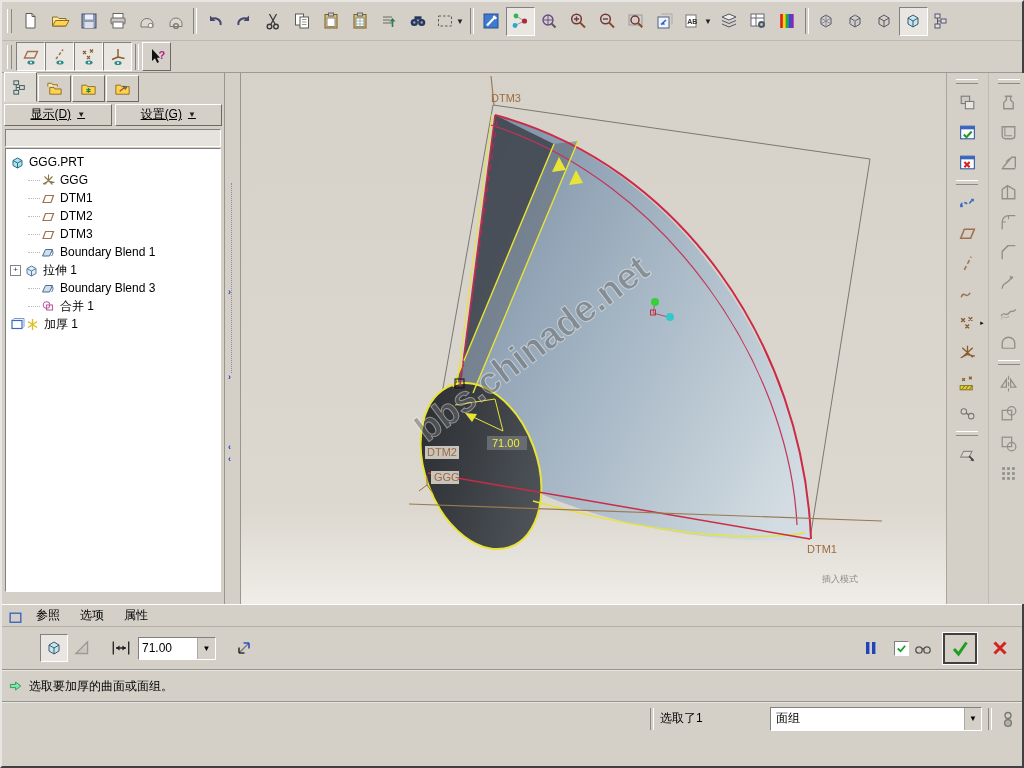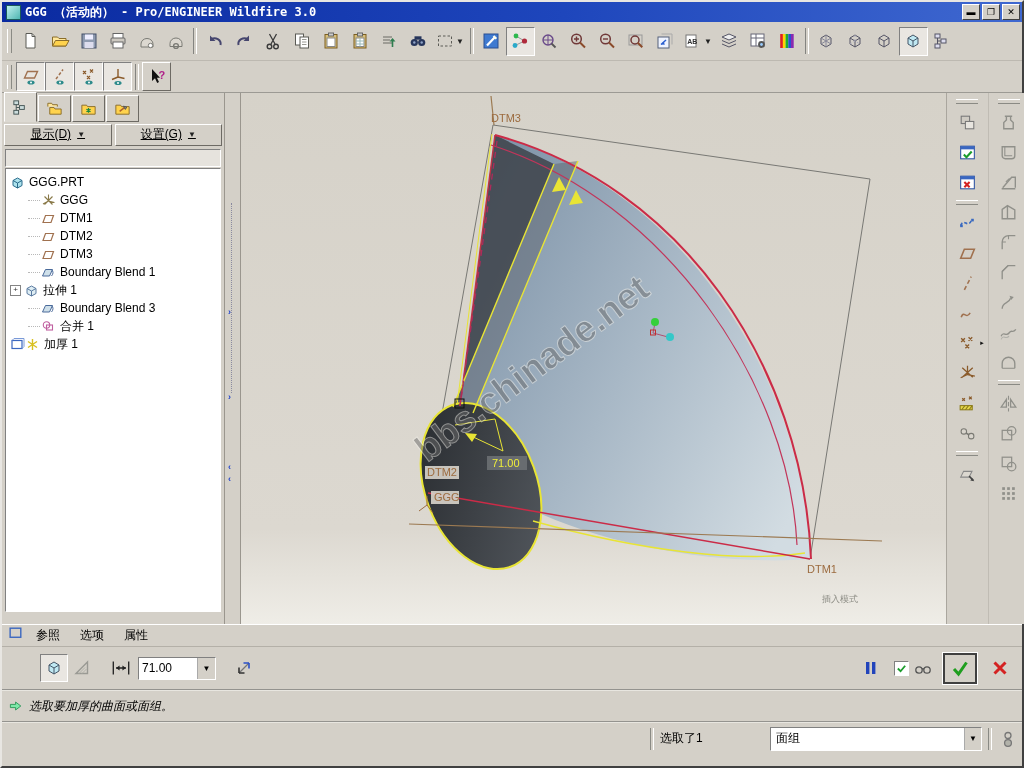--- a/index.html
+++ b/index.html
@@ -67,60 +67,51 @@
   .viewport{width:705px;flex:0 0 705px;position:relative;background:#d6d2c9;}
   .right-tools{width:82px;flex:0 0 82px;display:flex;background:#d4d0c8;border-left:1px solid #aaa69e;}
   .rcol{width:41px;display:flex;flex-direction:column;align-items:center;padding-top:3px;}
   .rcol + .rcol{border-left:1px solid #c0bcb4;}
   .rtb{width:31px;height:28px;display:flex;align-items:center;justify-content:center;border:1px solid transparent;position:relative;}
   .rtb svg{width:21px;height:21px}
   .rhandle{width:22px;height:3px;border-top:1px solid #fff;border-bottom:1px solid #8a8a84;margin:3px 0;}
   .flyout{position:absolute;right:-1px;top:10px;font-size:7px;color:#111;}
   
   .dashboard{flex:0 0 64px;height:64px;background:#d4d0c8;border-top:1px solid #fff;}
-  .dashtabs{height:21px;display:flex;align-items:flex-start;gap:4px;padding-left:6px;border-bottom:1px solid #b4b0a8;}
+  .dashtabs{height:21px;display:flex;align-items:flex-end;gap:4px;padding-left:6px;border-bottom:1px solid #b4b0a8;}
   .dashtab{padding:2px 8px;}
   .dashctrls{height:42px;display:flex;align-items:center;padding:0 8px;}
   .dbtn{width:26px;height:26px;display:flex;align-items:center;justify-content:center;border:1px solid transparent;}
   .dbtn.pressed{border-color:#808080 #fff #fff #808080;background:#e9e6e1;}
   .dbtn svg{width:20px;height:20px}
   .combo{display:flex;height:21px;border:1px solid;border-color:#808080 #fff #fff #808080;background:#fff;}
   .combo input{border:0;outline:0;width:52px;padding:1px 3px;font-size:12px;font-family:inherit;}
   .combo .dbtndrop{width:17px;background:#d4d0c8;border-left:1px solid #aaa;display:flex;align-items:center;justify-content:center;font-size:8px;}
   .okbtn{width:30px;height:27px;border:2px solid #404040;background:#d4d0c8;outline:1px solid #fff;
      display:flex;align-items:center;justify-content:center;}
   .chkbox{width:13px;height:13px;background:#fff;border:1px solid;border-color:#808080 #fff #fff #808080;
      display:flex;align-items:center;justify-content:center;}
   
   .messagebar{flex:0 0 30px;height:30px;display:flex;align-items:center;padding-left:6px;gap:5px;
-     border-top:2px groove #e8e6e0;background:#d4d0c8;font-style:italic;}
+     border-top:2px groove #e8e6e0;background:#d4d0c8;}
   .statusbar{flex:0 0 31px;height:31px;display:flex;align-items:center;background:#d4d0c8;
      border-top:2px groove #e8e6e0;padding:0 4px;}
   .sb-sep{width:2px;height:22px;border-left:1px solid #8a8a84;border-right:1px solid #fff;margin:0 6px;}
   .sb-sel{width:110px;}
   .sb-combo{display:flex;width:210px;height:22px;border:1px solid;border-color:#808080 #fff #fff #808080;background:#fff;align-items:center;}
   .sb-combo .val{flex:1;padding:0 5px;}
   .sb-combo .dbtndrop{width:17px;height:100%;background:#d4d0c8;border-left:1px solid #aaa;display:flex;align-items:center;justify-content:center;font-size:8px;box-sizing:border-box;}
   
   .modetext{position:absolute;right:88px;bottom:18px;font-size:9px;color:#8e8e86;}
 </style>
 </head>
 <body>
 
 <div class="app">
 
-  <div class="titlebar">
-    <div class="appicon"></div>
-    <div class="title-text">GGG （活动的） - Pro/ENGINEER Wildfire 3.0</div>
-    <div class="winbtns">
-      <div class="winbtn">▬</div>
-      <div class="winbtn">❐</div>
-      <div class="winbtn">✕</div>
-    </div>
-  </div>
 
 
   <div class="tbrow tbrow1">
     <div class="handle"></div>
     <div class="tb">
         <svg viewBox="0 0 20 20">
           <path d="M5 2.5h6l3 3V17H5z" fill="#fff" stroke="#5a5a55"></path>
           <path d="M11 2.5v3h3" fill="none" stroke="#5a5a55"></path>
         </svg>
       </div>

